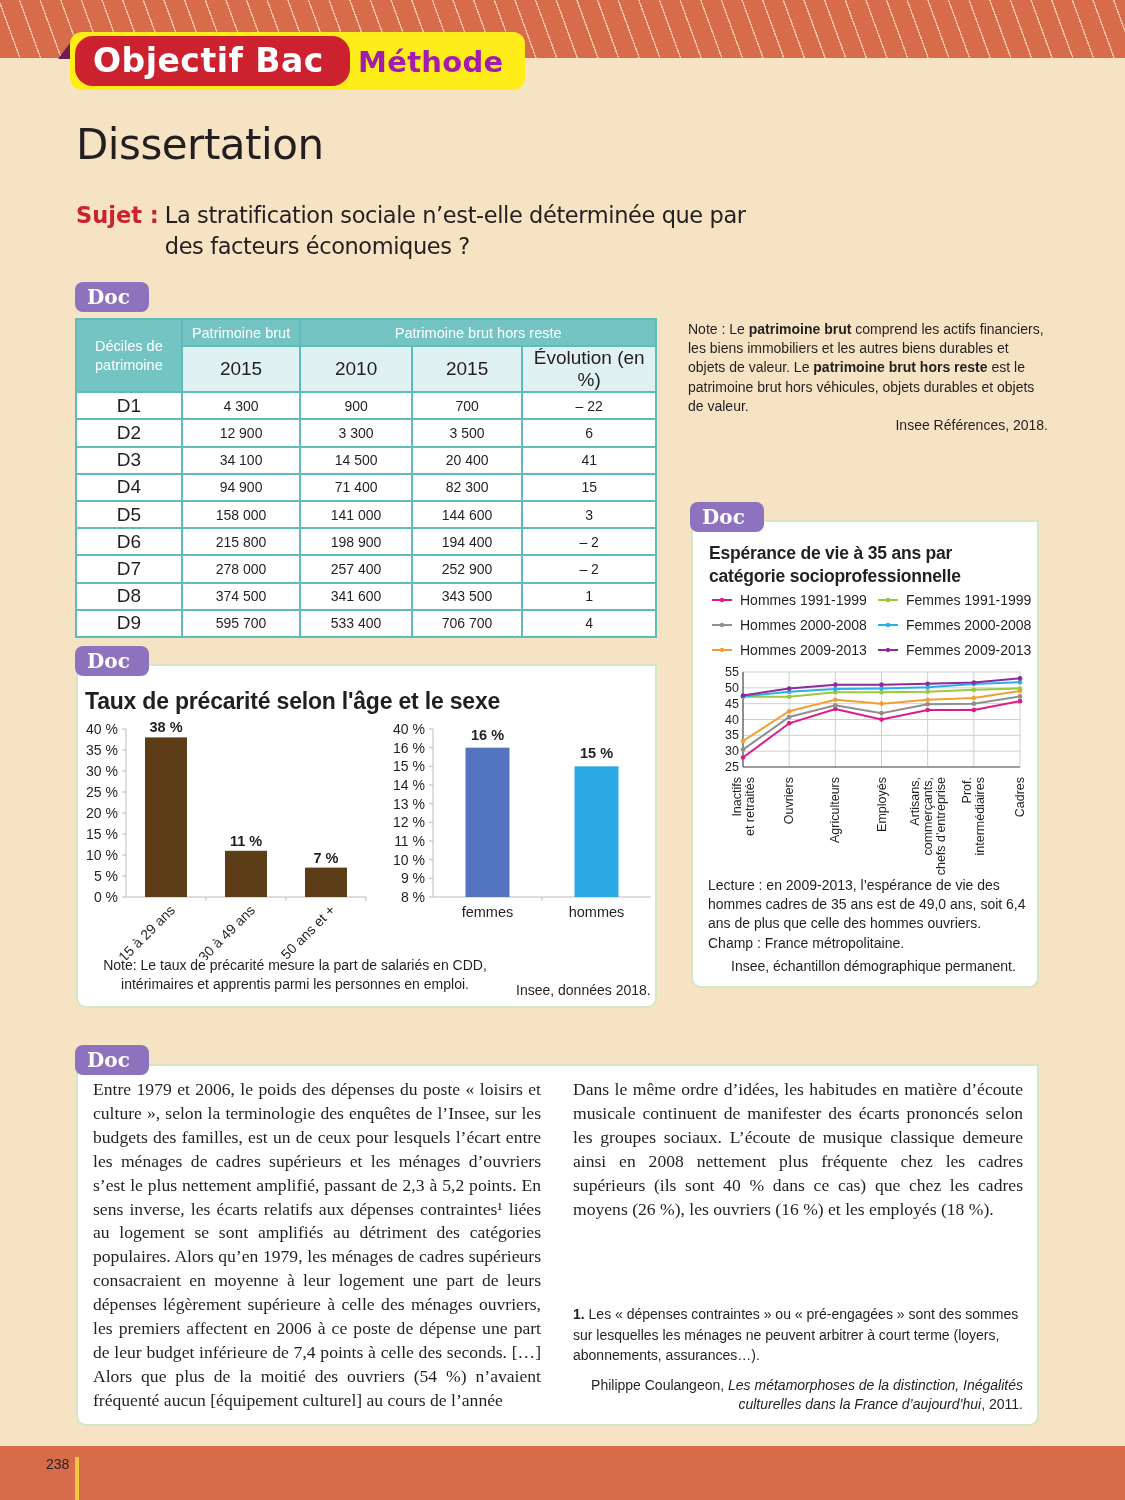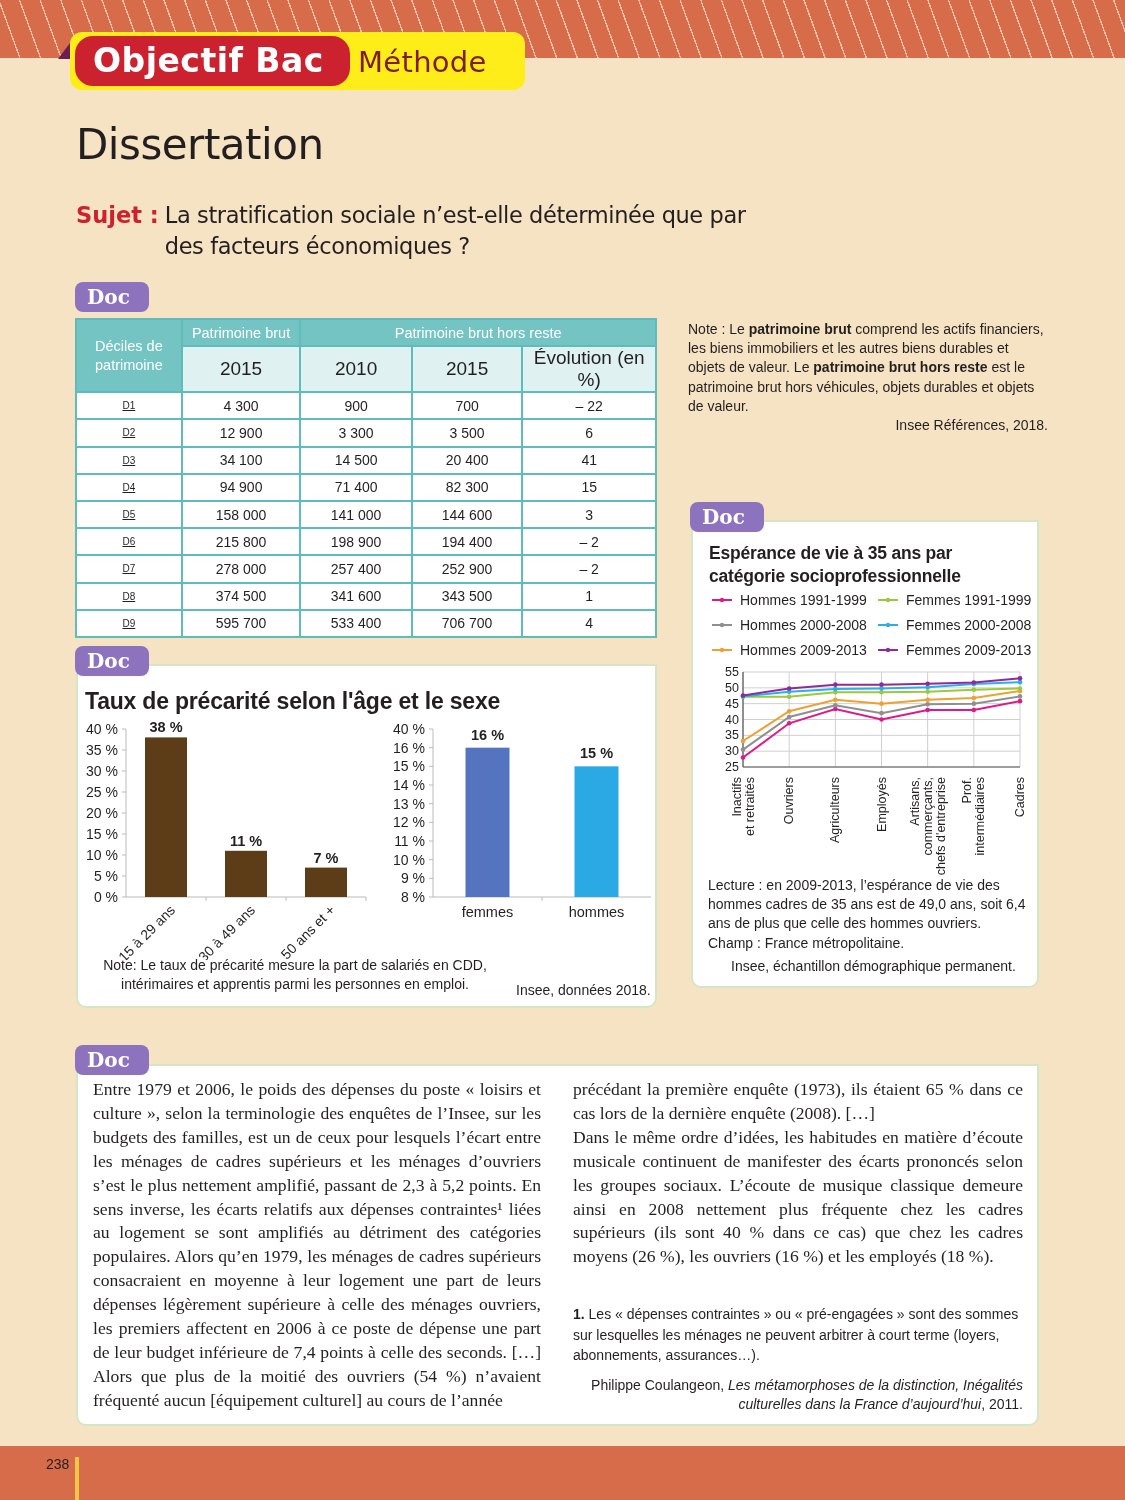--- a/index.html
+++ b/index.html
@@ -27,21 +27,21 @@
     background: #ffed1a; border-radius: 12px;
   }
   .badge-red {
     position: absolute; left: 17px; top: 4px; height: 50px; width: 275px;
     background: #cc212e; border-radius: 18px;
     color: #fff; font-family: "DejaVu Sans", sans-serif; font-weight: bold;
     font-size: 33px; line-height: 50px; padding-left: 18px; letter-spacing: 0.5px;
   }
   .badge-methode {
     position: absolute; left: 300px; top: 4px; height: 50px;
-    color: #7f1d1d; font-family: "DejaVu Sans", sans-serif; font-weight: normal;
+    color: #a21caf; font-family: "DejaVu Sans", sans-serif; font-weight: bold;
     font-size: 29px; line-height: 52px; letter-spacing: 0.3px;
   }
   .page-title {
     position: absolute; left: 76px; top: 120px;
     font-family: "DejaVu Sans", sans-serif; font-size: 42px; font-weight: normal;
     letter-spacing: -0.5px; color: #231f20;
   }
   .sujet {
     position: absolute; left: 76px; top: 200px; width: 700px;
     font-family: "DejaVu Sans", sans-serif; font-size: 22.5px; line-height: 31px;
@@ -58,21 +58,21 @@
   .doc1-table {
     position: absolute; left: 75px; top: 318px; width: 582px;
     border-collapse: collapse; font-family: "Liberation Sans", sans-serif; font-size: 14px;
     background: #fff;
   }
   .doc1-table td, .doc1-table th {
     border: 2px solid #5ebcbd; text-align: center; height: 27.2px; padding: 0;
   }
   .doc1-table th.hd { background: #75c4c4; color: #fff; font-weight: normal; font-size: 14.5px; }
   .doc1-table th.sub { background: #dff1f1; color: #231f20; font-weight: normal; font-size: 19px; }
-  .doc1-table td.dec { font-weight: normal; font-size: 10px; text-decoration: underline; }
+  .doc1-table td.dec { font-weight: normal; font-size: 19px; }
   .note1 {
     position: absolute; left: 688px; top: 320px; width: 360px;
     font-size: 14px; line-height: 19.2px; color: #231f20;
   }
   .src-right { text-align: right; }
   
   .doc-box {
     position: absolute; background: #fff; border: 2px solid #d3e7c7; border-radius: 0 0 10px 10px;
   }
   .chart-title { font-weight: bold; font-size: 23px; letter-spacing: -0.2px; }
@@ -377,21 +377,20 @@
 <div class="lecture">
   <div>Lecture : en 2009-2013, l’espérance de vie des hommes cadres de 35 ans est de 49,0 ans, soit 6,4 ans de plus que celle des hommes ouvriers.</div>
   <div>Champ : France métropolitaine.</div>
 </div>
 <div class="doc3-src">Insee, échantillon démographique permanent.</div>
 
 <div class="doc-box" style="left:76px; top:1064px; width:963px; height:362px;"></div>
 <div class="doc-tab" style="left:75px; top:1045px;">Doc 3</div>
 <div class="text-col" style="left:93px; top:1078px; width:448px;">Entre 1979 et 2006, le poids des dépenses du poste « loisirs et culture », selon la terminologie des enquêtes de l’Insee, sur les budgets des familles, est un de ceux pour lesquels l’écart entre les ménages de cadres supérieurs et les ménages d’ouvriers s’est le plus nettement amplifié, passant de 2,3 à 5,2 points. En sens inverse, les écarts relatifs aux dépenses contraintes¹ liées au logement se sont amplifiés au détriment des catégories populaires. Alors qu’en 1979, les ménages de cadres supérieurs consacraient en moyenne à leur logement une part de leurs dépenses légèrement supérieure à celle des ménages ouvriers, les premiers affectent en 2006 à ce poste de dépense une part de leur budget inférieure de 7,4 points à celle des seconds. […] Alors que plus de la moitié des ouvriers (54 %) n’avaient fréquenté aucun [équipement culturel] au cours de l’année</div>
 <div class="text-col" style="left:573px; top:1078px; width:450px;">
-  <div>précédant la première enquête (1973), ils étaient 65 % dans ce cas lors de la dernière enquête (2008). […]</div>
   <div>Dans le même ordre d’idées, les habitudes en matière d’écoute musicale continuent de manifester des écarts prononcés selon les groupes sociaux. L’écoute de musique classique demeure ainsi en 2008 nettement plus fréquente chez les cadres supérieurs (ils sont 40 % dans ce cas) que chez les cadres moyens (26 %), les ouvriers (16 %) et les employés (18 %).</div>
 </div>
 <div class="footnote"><b>1.</b><span> Les « dépenses contraintes » ou « pré-engagées » sont des sommes sur lesquelles les ménages ne peuvent arbitrer à court terme (loyers, abonnements, assurances…).</span></div>
 <div class="citation"><span>Philippe Coulangeon, </span><i>Les métamorphoses de la distinction, Inégalités culturelles dans la France d’aujourd’hui</i><span>, 2011.</span></div>
 
 <div class="bottom-band"></div>
 <div class="page-num">238</div>
 <div class="page-bar"></div>
 
 </body></html>

